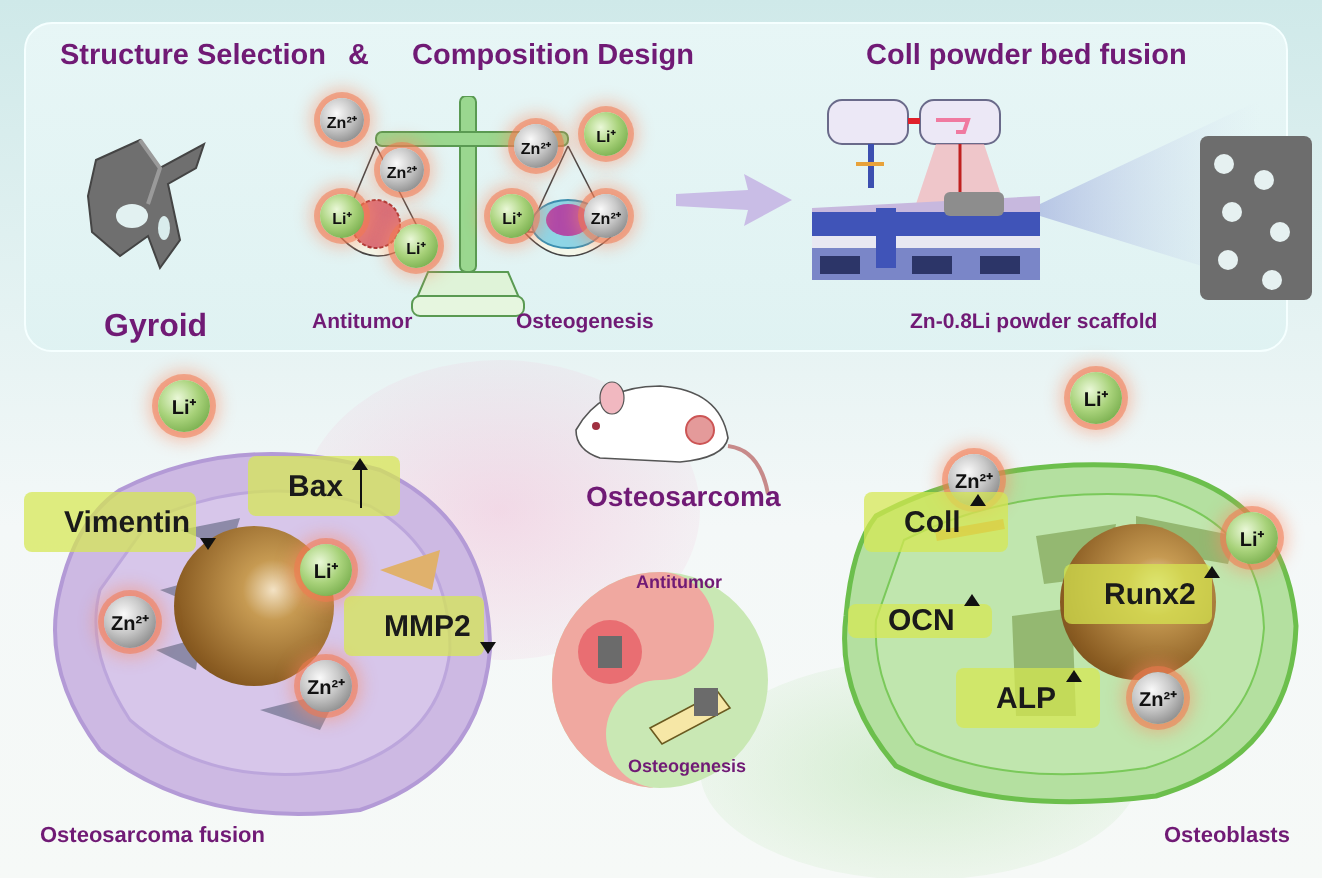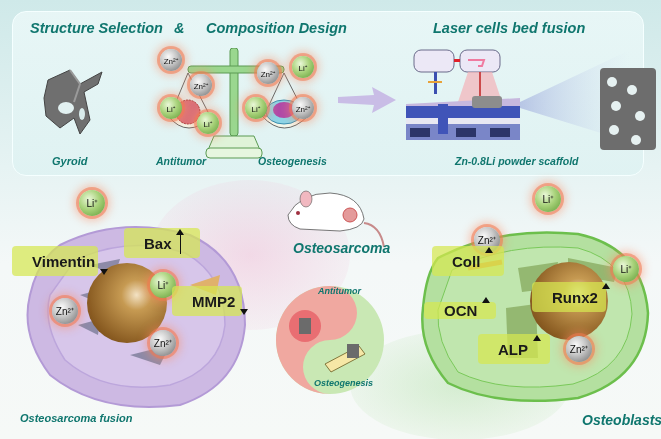--- a/index.html
+++ b/index.html
@@ -1,49 +1,49 @@
 <!DOCTYPE html>
 <html><head>
 <meta charset="utf-8">
 <style>
   html, body { margin:0; padding:0; }
   body { width:661px; height:439px; overflow:hidden; background:#eef5f5; font-family:"Liberation Sans", sans-serif; position:relative; }
   .bg { position:absolute; inset:0; background:linear-gradient(180deg,#cfe9e9 0%,#e6f3f3 38%,#f4f8f8 60%,#f6f9f7 100%); }
   .top-panel { position:absolute; left:12px; top:11px; width:630px; height:163px; border-radius:14px; background:linear-gradient(180deg,rgba(235,248,248,0.85),rgba(222,242,242,0.85)); border:1.5px solid #f5ffff; }
-  .lbl { position:absolute; font-weight:bold; color:#0f766e; white-space:nowrap;font-style:italic; }
+  .lbl { position:absolute; font-weight:bold; color:#701a75; white-space:nowrap; }
   .hdr { font-size:14.5px; }
   .small { font-size:10px; }
-  .ion { position:absolute; width:22px; height:22px; border-radius:50%; display:flex; align-items:center; justify-content:center; font-size:8px; font-weight:normal; color:#111;text-align:center; }
+  .ion { position:absolute; width:22px; height:22px; border-radius:50%; display:flex; align-items:center; justify-content:center; font-size:8px; font-weight:bold; color:#111;text-align:center; }
   .ion.zn { background:radial-gradient(circle at 38% 35%,#fafafa 0%,#c9c9c9 40%,#6d6d6d 100%); box-shadow:0 0 0 3px rgba(240,120,80,0.55),0 0 8px 5px rgba(250,140,100,0.45); }
   .ion.li { background:radial-gradient(circle at 38% 35%,#eaf8d8 0%,#a8d27a 45%,#5e9a35 100%); box-shadow:0 0 0 3px rgba(240,120,80,0.55),0 0 8px 5px rgba(250,140,100,0.45); }
   .ion.big { width:26px; height:26px; font-size:10px; }
   .marker { position:absolute; background:rgba(214,232,80,0.72); border-radius:4px; font-weight:bold; font-size:15px; color:#1a1a1a; display:flex; align-items:center; padding:0 20px; box-sizing:border-box; }
   .arrow { display:inline-block; width:1.5px; height:22px; background:#111; margin-left:8px; position:relative; }
   .arrow.up::before { content:""; position:absolute; top:-3px; left:-3.5px; border-left:4.25px solid transparent; border-right:4.25px solid transparent; border-bottom:6px solid #111; }
   .arrow.down::after { content:""; position:absolute; bottom:-3px; left:-3.5px; border-left:4.25px solid transparent; border-right:4.25px solid transparent; border-top:6px solid #111; }
 </style>
 </head>
 <body>
 
 <div class="bg"></div>
 
 <div class="top-panel"></div>
 
 <span class="lbl hdr" style="left:30px;top:20px">Structure Selection</span>
 <span class="lbl hdr" style="left:174px;top:20px">&amp;</span>
 <span class="lbl hdr" style="left:206px;top:20px">Composition Design</span>
-<span class="lbl hdr" style="left:433px;top:20px">Laser cells bed fusion</span>
+<span class="lbl hdr" style="left:433px;top:20px">Coll powder bed fusion</span>
 
 <svg style="position:absolute;left:40px;top:62px" width="70" height="76">
   <path d="M8 18 L30 8 L40 22 L62 10 L58 22 L44 30 L50 58 L40 72 L34 56 L20 66 L6 54 L4 36 Z" fill="#6f6f6f" stroke="#444" stroke-width="1"></path>
   <ellipse cx="26" cy="46" rx="8" ry="6" fill="#e2f1f1"></ellipse>
   <ellipse cx="42" cy="52" rx="3" ry="6" fill="#d9ecec"></ellipse>
   <path d="M30 8 L40 22 L34 40" fill="none" stroke="#9a9a9a" stroke-width="2"></path>
 </svg>
-<span class="lbl small" style="left:52px;top:155px;font-size:11px">Gyroid</span>
+<span class="lbl small" style="left:52px;top:155px;font-size:16px">Gyroid</span>
 
 <svg style="position:absolute;left:170px;top:48px" width="160" height="112">
   <rect x="60" y="0" width="8" height="88" rx="3" fill="#9ad78f" stroke="#5a9a52"></rect>
   <rect x="18" y="18" width="96" height="7" rx="3" fill="#9ad78f" stroke="#5a9a52"></rect>
   <line x1="18" y1="25" x2="0" y2="68" stroke="#444" stroke-width="0.8"></line>
   <line x1="18" y1="25" x2="40" y2="68" stroke="#444" stroke-width="0.8"></line>
   <path d="M-2 68 Q18 92 42 68 Z" fill="#f4f7ea" stroke="#444" stroke-width="0.8"></path>
   <line x1="114" y1="25" x2="94" y2="68" stroke="#444" stroke-width="0.8"></line>
   <line x1="114" y1="25" x2="136" y2="68" stroke="#444" stroke-width="0.8"></line>
   <path d="M92 68 Q114 92 138 68 Z" fill="#f4f7ea" stroke="#444" stroke-width="0.8"></path>
@@ -121,21 +121,21 @@
 <div class="ion zn big" style="left:150px;top:330px">Zn²⁺</div>
 
 <div class="marker" style="left:12px;top:246px;width:86px;height:30px">
   <span>Vimentin</span>
   <span class="arrow down"></span>
 </div>
 <div class="marker" style="left:124px;top:228px;width:76px;height:30px">
   <span>Bax</span>
   <span class="arrow up"></span>
 </div>
-<div class="marker" style="left:172px;top:286px;width:70px;height:30px">
+<div class="marker" style="left:172px;top:298px;width:70px;height:30px">
   <span>MMP2</span>
   <span class="arrow down"></span>
 </div>
 <span class="lbl" style="left:20px;top:412px;font-size:11px">Osteosarcoma fusion</span>
 
 <svg style="position:absolute;left:280px;top:185px" width="110" height="70">
   <path d="M8 30 Q20 8 50 8 Q80 10 84 34 Q82 44 60 46 L20 44 Q8 40 8 30 Z" fill="#ffffff" stroke="#555" stroke-width="0.8"></path>
   <ellipse cx="26" cy="14" rx="6" ry="8" fill="#f1b8c0" stroke="#555" stroke-width="0.6"></ellipse>
   <circle cx="18" cy="28" r="2" fill="#a03040"></circle>
   <circle cx="70" cy="30" r="7" fill="#e49a9a" stroke="#c55"></circle>
@@ -176,13 +176,13 @@
   <span class="arrow up"></span>
 </div>
 <div class="marker" style="left:478px;top:334px;width:72px;height:30px">
   <span>ALP</span>
   <span class="arrow up"></span>
 </div>
 <div class="marker" style="left:532px;top:282px;width:74px;height:30px">
   <span>Runx2</span>
   <span class="arrow up"></span>
 </div>
-<span class="lbl" style="left:582px;top:412px;font-size:14px">Osteoblasts</span>
+<span class="lbl" style="left:582px;top:412px;font-size:11px">Osteoblasts</span>
 
 </body></html>

